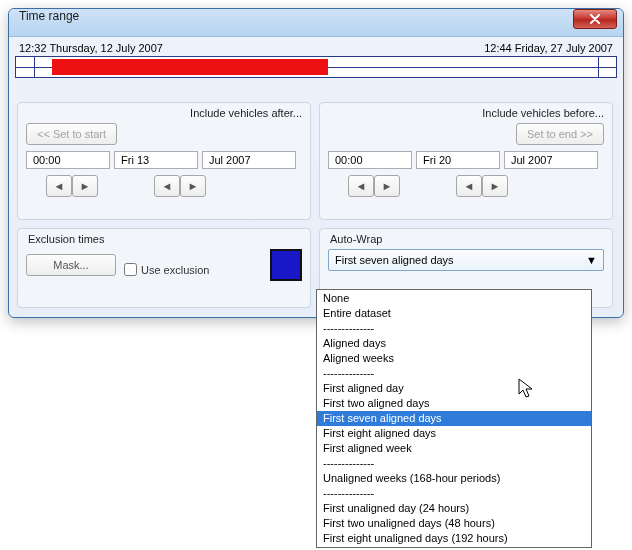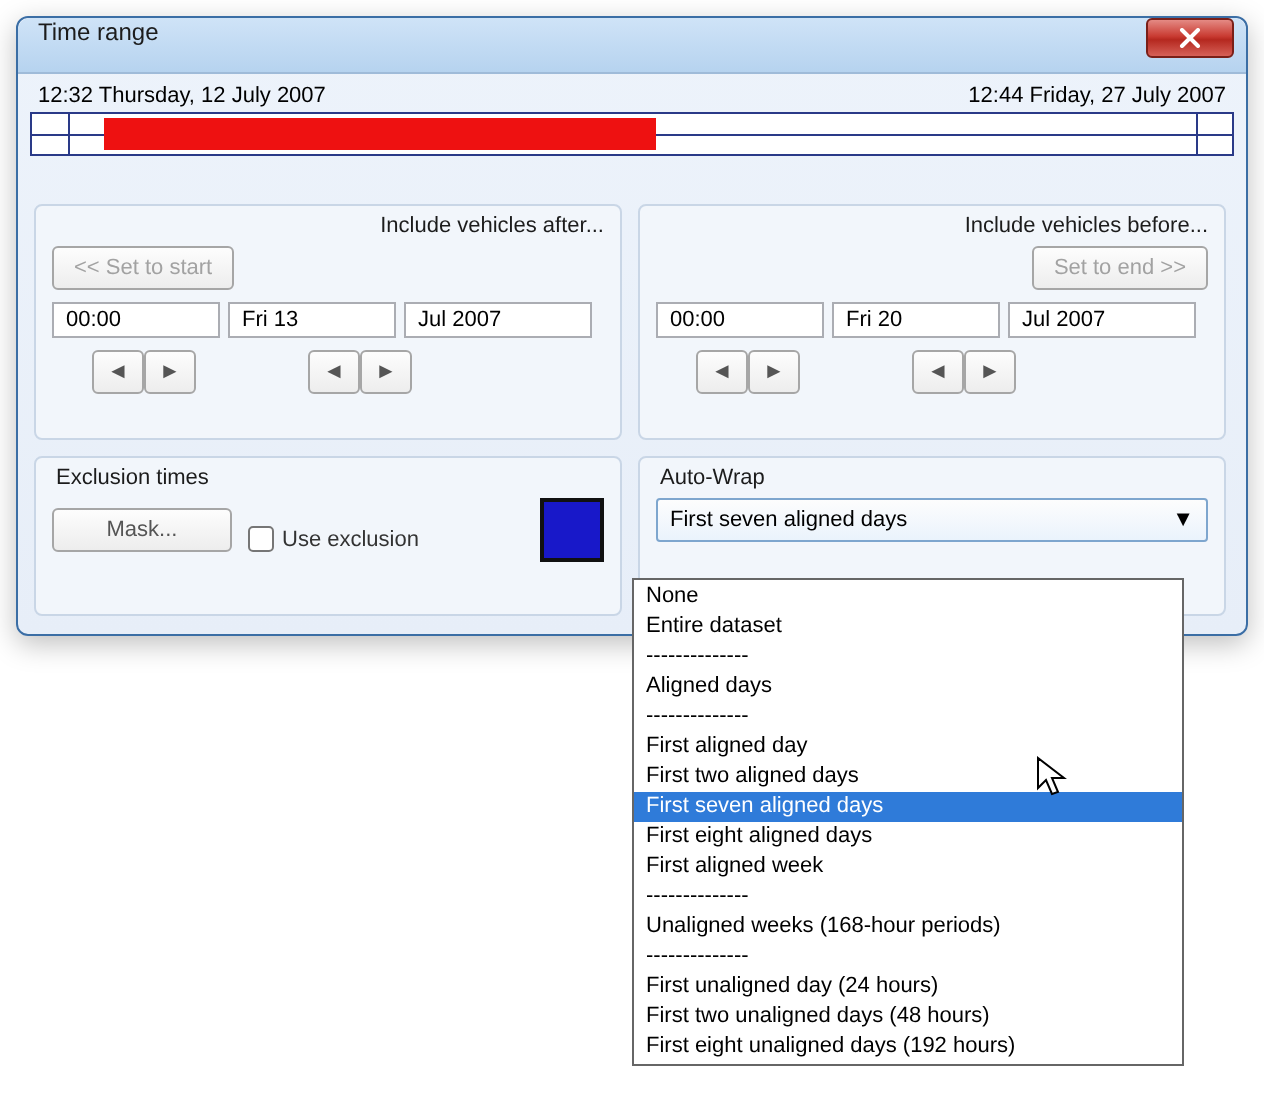--- a/index.html
+++ b/index.html
@@ -190,20 +190,21 @@
     </div>
 
   </div>
 </div>
 
 <div class="dropdown" id="dropdown">
     <div class="item">None</div>
     <div class="item">Entire dataset</div>
     <div class="item">--------------</div>
     <div class="item">Aligned days</div>
+    <div class="item">Aligned weeks</div>
     <div class="item">--------------</div>
     <div class="item">First aligned day</div>
     <div class="item">First two aligned days</div>
     <div class="item sel">First seven aligned days</div>
     <div class="item">First eight aligned days</div>
     <div class="item">First aligned week</div>
     <div class="item">--------------</div>
     <div class="item">Unaligned weeks (168-hour periods)</div>
     <div class="item">--------------</div>
     <div class="item">First unaligned day (24 hours)</div>

